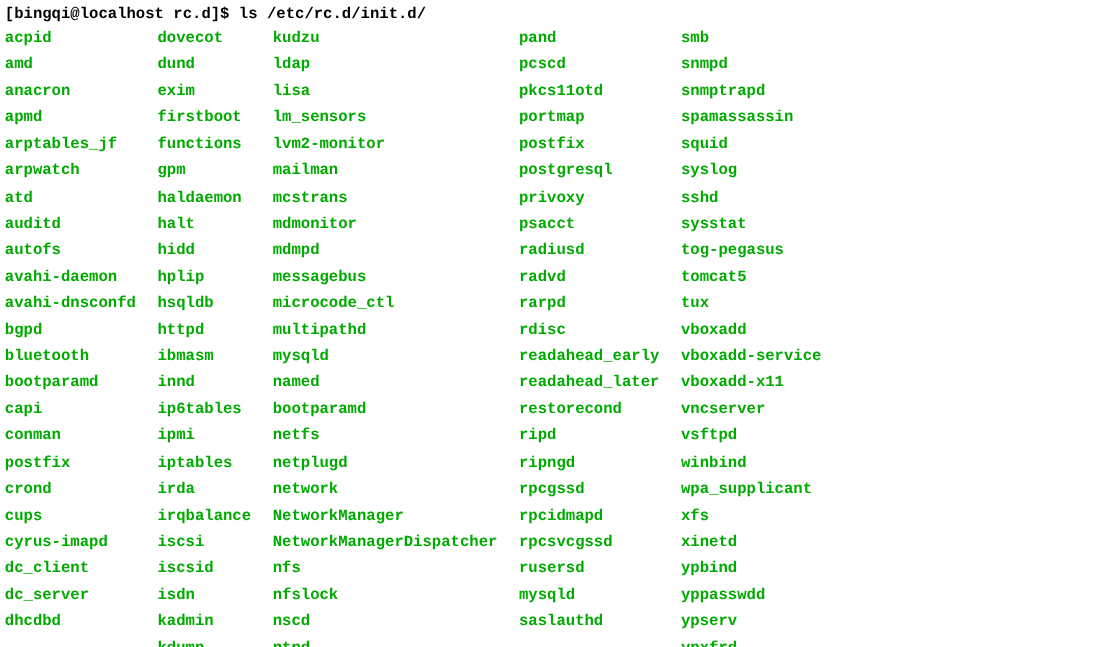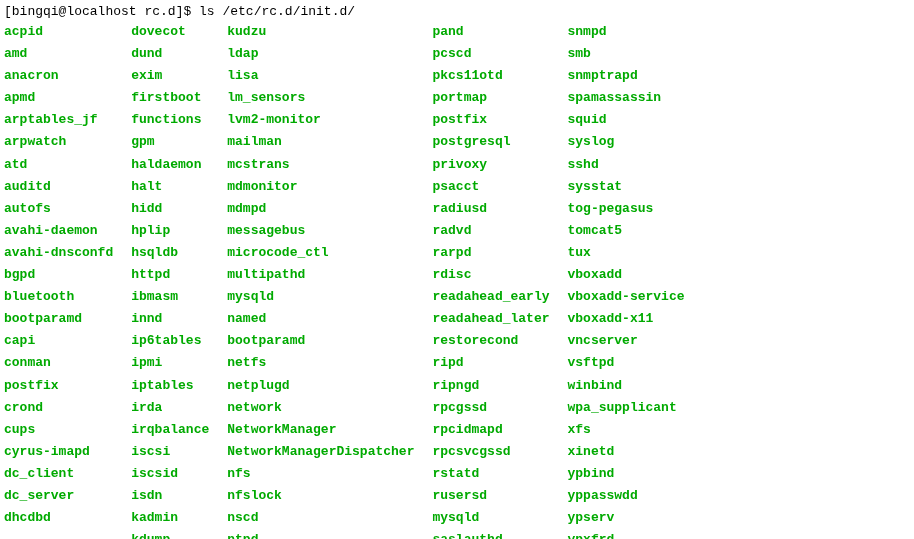--- a/index.html
+++ b/index.html
@@ -9,21 +9,21 @@
     }
     body {
       font-family: "Courier New", Courier, monospace;
       font-size: 13px;
       background: #ffffff;
       padding: 4px;
       white-space: nowrap;
     }
     .prompt-line {
       color: #000000;
-      font-weight: normal;
+      font-weight: bold;
       margin-bottom: 2px;
     }
     .listing {
       display: flex;
       gap: 0;
     }
     .col {
       display: flex;
       flex-direction: column;
       margin-right: 18px;
@@ -137,28 +137,27 @@
       <span class="entry">rarpd</span>
       <span class="entry">rdisc</span>
       <span class="entry">readahead_early</span>
       <span class="entry">readahead_later</span>
       <span class="entry">restorecond</span>
       <span class="entry">ripd</span>
       <span class="entry">ripngd</span>
       <span class="entry">rpcgssd</span>
       <span class="entry">rpcidmapd</span>
       <span class="entry">rpcsvcgssd</span>
-      <span class="entry">rstatd</span>
       <span class="entry">rusersd</span>
       <span class="entry">mysqld</span>
       <span class="entry">saslauthd</span>
     </div>
     <div class="col">
+      <span class="entry">smb</span>
       <span class="entry">snmpd</span>
-      <span class="entry">smb</span>
       <span class="entry">snmptrapd</span>
       <span class="entry">spamassassin</span>
       <span class="entry">squid</span>
       <span class="entry">syslog</span>
       <span class="entry">sshd</span>
       <span class="entry">sysstat</span>
       <span class="entry">tog-pegasus</span>
       <span class="entry">tomcat5</span>
       <span class="entry">tux</span>
       <span class="entry">vboxadd</span>

